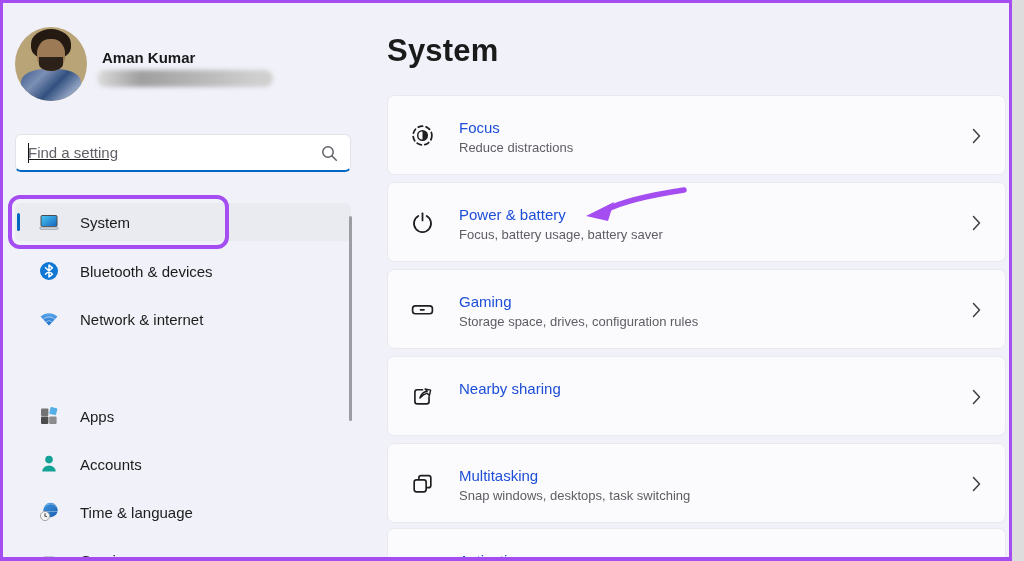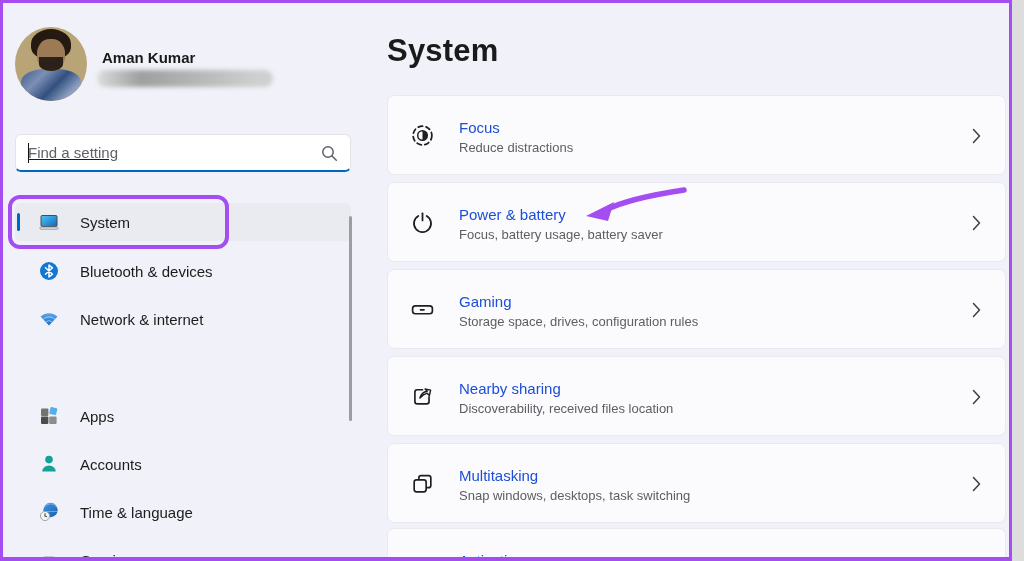--- a/index.html
+++ b/index.html
@@ -242,21 +242,20 @@
   </div>
 
   <div class="card" style="top:353px">
     <span class="card-icon">
       <svg width="25" height="25" viewBox="0 0 24 24">
           <path d="M12 5.5 H7 a2.3 2.3 0 0 0 -2.3 2.3 v9 a2.3 2.3 0 0 0 2.3 2.3 h9 a2.3 2.3 0 0 0 2.3 -2.3 v-4.5" fill="none" stroke="#1f1f1f" stroke-width="1.6" stroke-linecap="round"></path>
           <path d="M9.5 13.5 C10.5 10 13.5 7.5 16.5 7 L14.5 4.8 L19.8 5.9 L18.6 11 L16.5 8.8 C13.8 9.5 11.5 11.3 9.5 13.5 Z" fill="none" stroke="#1f1f1f" stroke-width="1.4" stroke-linejoin="round"></path>
         </svg>
     </span>
     <div class="card-title">Nearby sharing</div>
-    <div class="card-sub">Discoverability, received files location</div>
     <span class="card-chevron">
       <svg width="9" height="16" viewBox="0 0 9 16">
           <path d="M1.5 1.5 L7.5 8 L1.5 14.5" fill="none" stroke="#3f3f3f" stroke-width="1.5" stroke-linecap="round" stroke-linejoin="round"></path>
         </svg>
     </span>
   </div>
 
   <div class="card" style="top:440px">
     <span class="card-icon">
       <svg width="25" height="25" viewBox="0 0 24 24">

